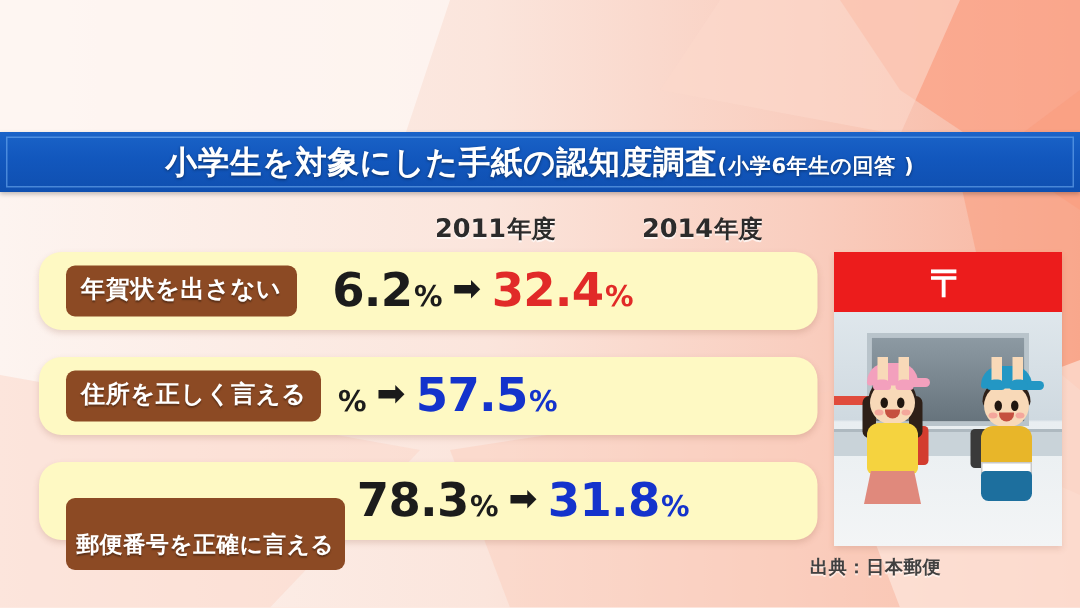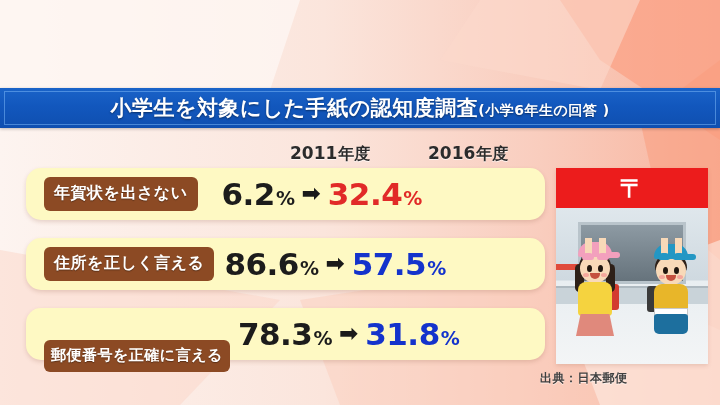--- a/index.html
+++ b/index.html
@@ -51,21 +51,21 @@
     background:#fef9c3; border-radius:15px;
     box-shadow:0 2px 4px rgba(150,90,70,.22);
     display:flex; align-items:center;
   }
   .row-label{
     margin-left:18px; background:#8c4a24; color:#fff;
     border-radius:6px; padding:6px 10px 7px;
     font-size:16px; font-weight:bold; white-space:nowrap;
     letter-spacing:.5px; text-shadow:0 1px 1px rgba(0,0,0,.35);
   }
-  .row-3 .row-label{ font-size:15px; padding:6px 7px 7px;margin-top:44px; }
+  .row-3 .row-label{ font-size:15px; padding:22px 7px 7px;margin-top:44px; }
 
   .vals{ display:flex; align-items:baseline; margin-left:12px; white-space:nowrap;justify-content:space-between; }
   .val{ font-weight:bold; letter-spacing:-.5px; display:flex; align-items:baseline; }
   .val .num{ font-size:31px; }
   .val .pct{ font-size:19px; margin-left:1px; }
   .val-before{ color:#1c1c1c; }
   .val-after .num{ font-size:31px; }
   .arrow{
     margin:0 7px; font-size:23px; line-height:1; color:#1a1a1a;
     position:relative; top:-4px; font-weight:bold;
@@ -212,21 +212,21 @@
       <span class="banner-sub">(小学6年生の回答 )</span>
   </div>
 </div>
 
 <div class="years">
   <div class="year year-2011">
     <span>2011</span>
       <span class="suffix">年度</span>
   </div>
   <div class="year year-2023">
-    <span>2016</span>
+    <span>2014</span>
       <span class="suffix">年度</span>
   </div>
 </div>
 
 <div class="rows">
 
   <div class="row row-1">
     <div class="row-label">年賀状を出さない</div>
     <div class="vals">
       <span class="val val-before">
@@ -238,21 +238,20 @@
         <span class="num">32.4</span>
           <span class="pct">%</span>
       </span>
     </div>
   </div>
 
   <div class="row row-2">
     <div class="row-label">住所を正しく言える</div>
     <div class="vals">
       <span class="val val-before">
-        <span class="num">86.6</span>
           <span class="pct">%</span>
       </span>
       <span class="arrow">➡</span>
       <span class="val val-after" style="color:#1433cc">
         <span class="num">57.5</span>
           <span class="pct">%</span>
       </span>
     </div>
   </div>
 

